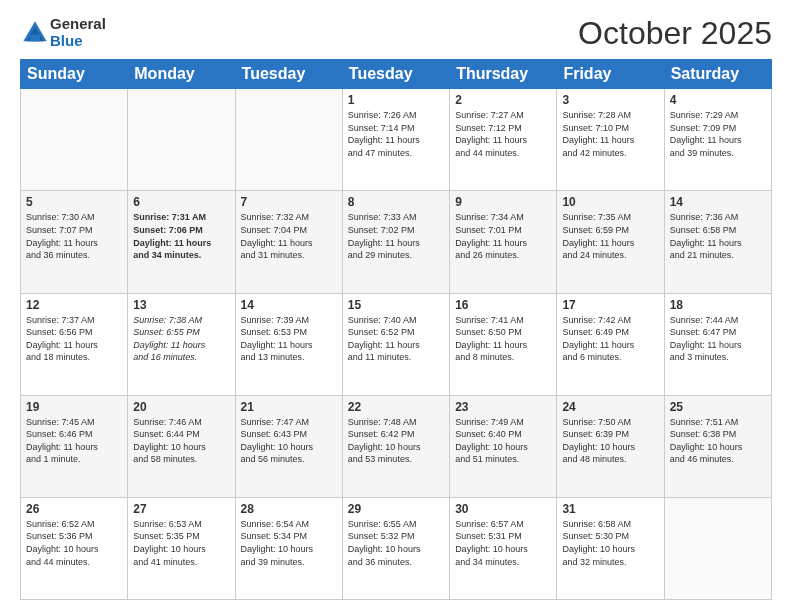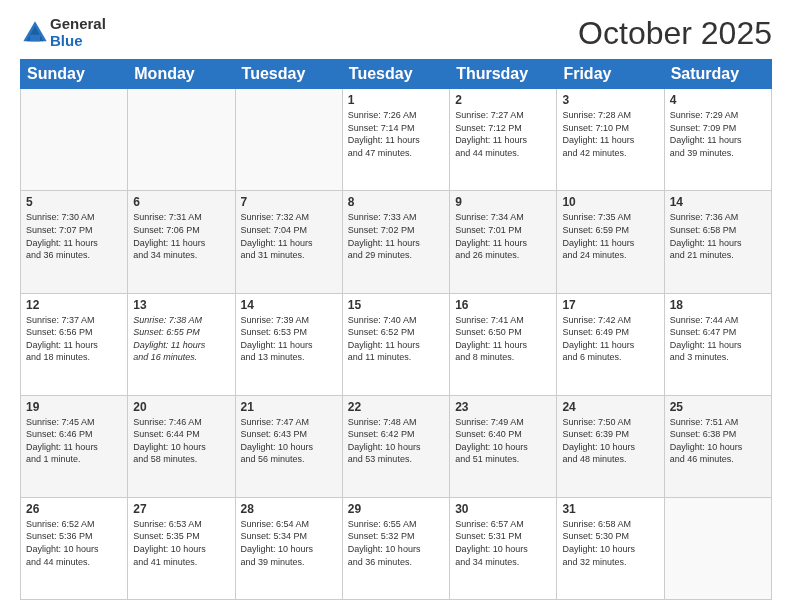--- a/index.html
+++ b/index.html
@@ -182,21 +182,21 @@
         <tr class="row-even">
           <td>
             <span class="day-num">5</span>
             <div class="day-info" style="white-space: pre-line;">Sunrise: 7:30 AM
 Sunset: 7:07 PM
 Daylight: 11 hours
 and 36 minutes.</div>
           </td>
           <td>
             <span class="day-num">6</span>
-            <div class="day-info" style="white-space: pre-line;">Sunrise: 7:31 AM
+            <div class="day-info" style="white-space: pre-line; font-weight: bold;">Sunrise: 7:31 AM
 Sunset: 7:06 PM
 Daylight: 11 hours
 and 34 minutes.</div>
           </td>
           <td>
             <span class="day-num">7</span>
             <div class="day-info" style="white-space: pre-line;">Sunrise: 7:32 AM
 Sunset: 7:04 PM
 Daylight: 11 hours
 and 31 minutes.</div>

